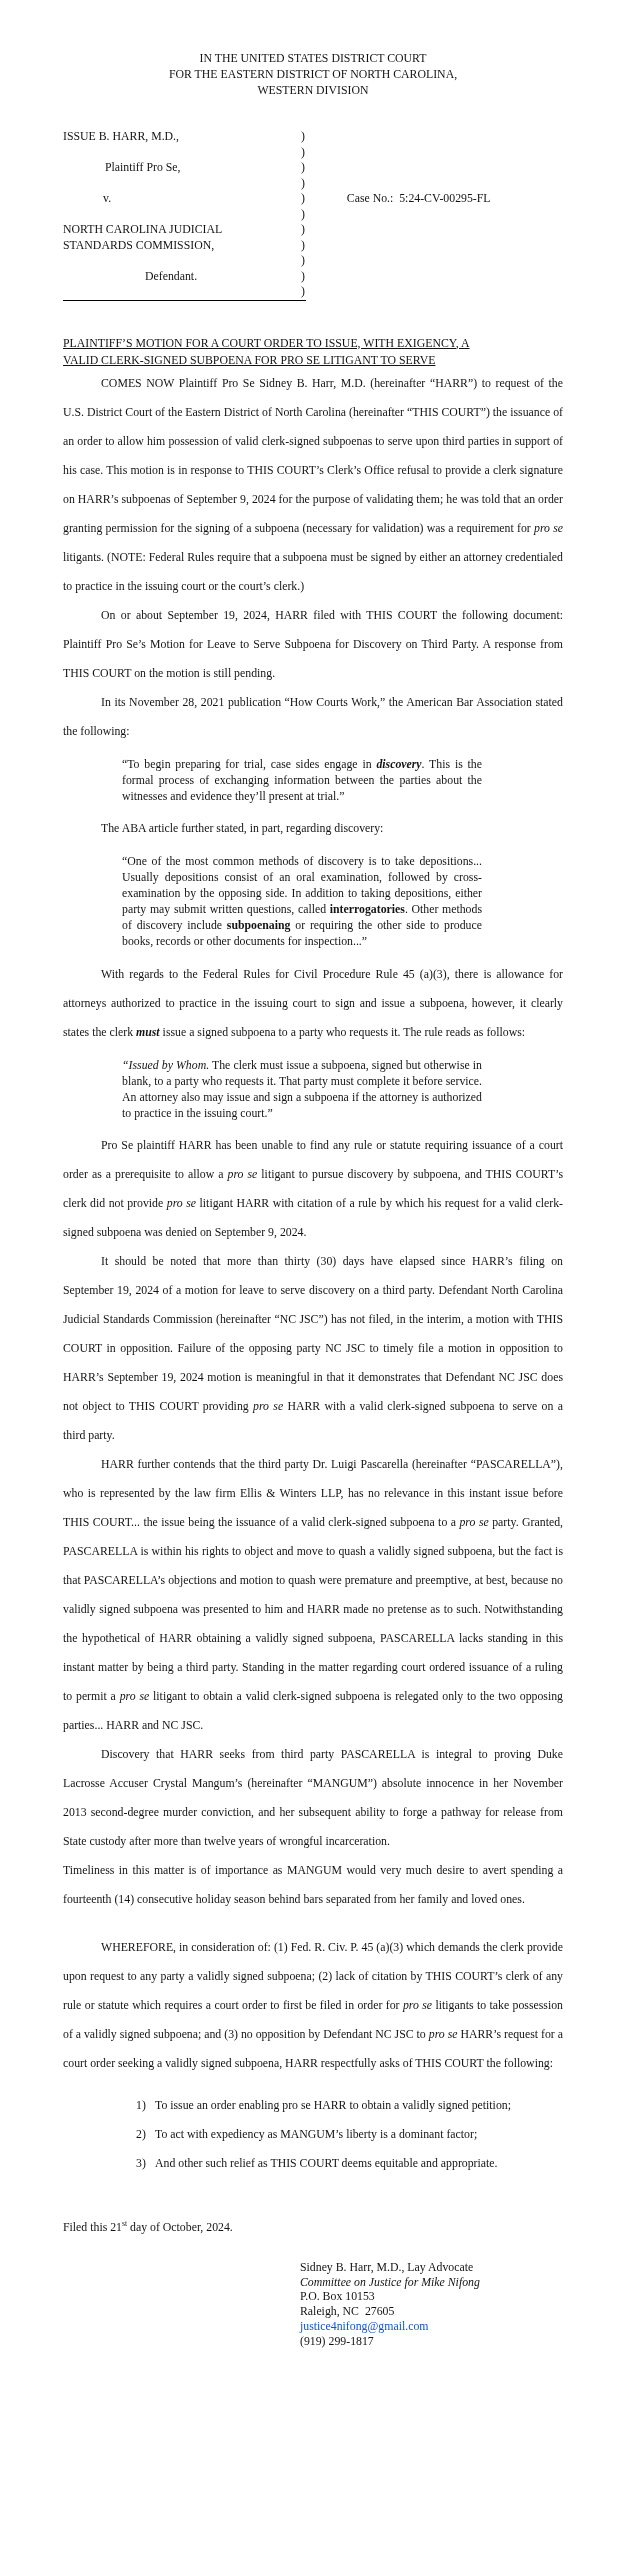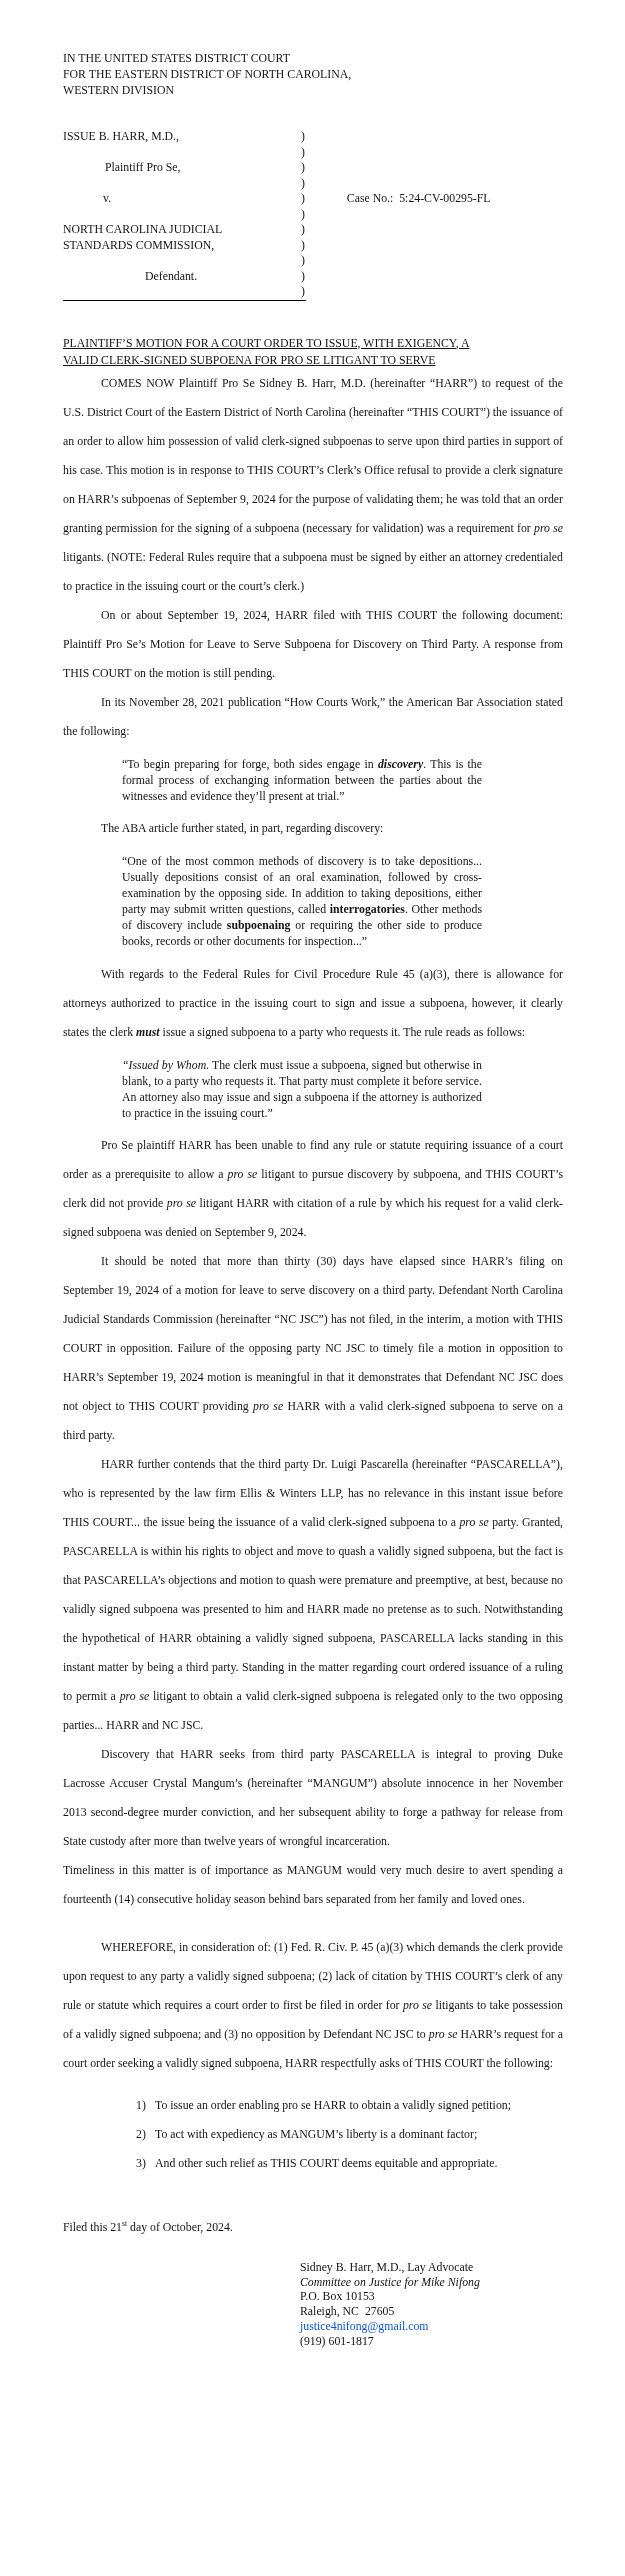--- a/index.html
+++ b/index.html
@@ -15,21 +15,21 @@
     background: #ffffff;
     box-sizing: border-box;
     padding: 0 63px;
     font-family: "Liberation Serif", "DejaVu Serif", serif;
     font-size: 11.8px;
     color: #141414;
     overflow: hidden;
   }
   .court-header {
     margin-top: 50px;
-    text-align: left;
+    text-align: center;
     line-height: 16px;
   }
   .caption {
     display: flex;
     margin-top: 31px;
   }
   .cap-left  { width: 238px; }
   .cap-paren { width: 8.8px; }
   .cap-right { flex: 1; }
   .cap-row   { height: 15.5px; line-height: 15.5px; white-space: nowrap; }
@@ -131,21 +131,21 @@
   <div class="caption-rule"></div>
 
   <div class="doc-title">
     <div><span class="tline">PLAINTIFF’S MOTION FOR A COURT ORDER TO ISSUE, WITH EXIGENCY, A</span></div>
     <div><span class="tline">VALID CLERK-SIGNED SUBPOENA FOR PRO SE LITIGANT TO SERVE</span></div>
   </div>
 
   <div class="para body-start"><span>COMES NOW Plaintiff Pro Se Sidney B. Harr, M.D. (hereinafter “HARR”) to request of the U.S. District Court of the Eastern District of North Carolina (hereinafter “THIS COURT”) the issuance of an order to allow him possession of valid clerk-signed subpoenas to serve upon third parties in support of his case. This motion is in response to THIS COURT’s Clerk’s Office refusal to provide a clerk signature on HARR’s subpoenas of September 9, 2024 for the purpose of validating them; he was told that an order granting permission for the signing of a subpoena (necessary for validation) was a requirement for </span><span style="font-style: italic;">pro se</span><span> litigants. (NOTE: Federal Rules require that a subpoena must be signed by either an attorney credentialed to practice in the issuing court or the court’s clerk.)</span></div>
   <div class="para"><span>On or about September 19, 2024, HARR filed with THIS COURT the following document: Plaintiff Pro Se’s Motion for Leave to Serve Subpoena for Discovery on Third Party. A response from THIS COURT on the motion is still pending.</span></div>
   <div class="para"><span>In its November 28, 2021 publication “How Courts Work,” the American Bar Association stated the following:</span></div>
-  <div class="quote"><span>“To begin preparing for forge, both sides engage in </span><span style="font-weight: bold; font-style: italic;">discovery</span><span>. This is the formal process of exchanging information between the parties about the witnesses and evidence they’ll present at trial.”</span></div>
+  <div class="quote"><span>“To begin preparing for trial, case sides engage in </span><span style="font-weight: bold; font-style: italic;">discovery</span><span>. This is the formal process of exchanging information between the parties about the witnesses and evidence they’ll present at trial.”</span></div>
   <div class="para"><span>The ABA article further stated, in part, regarding discovery:</span></div>
   <div class="quote"><span>“One of the most common methods of discovery is to take depositions... Usually depositions consist of an oral examination, followed by cross-examination by the opposing side. In addition to taking depositions, either party may submit written questions, called </span><span style="font-weight: bold;">interrogatories</span><span>. Other methods of discovery include </span><span style="font-weight: bold;">subpoenaing</span><span> or requiring the other side to produce books, records or other documents for inspection...”</span></div>
   <div class="para"><span>With regards to the Federal Rules for Civil Procedure Rule 45 (a)(3), there is allowance for attorneys authorized to practice in the issuing court to sign and issue a subpoena, however, it clearly states the clerk </span><span style="font-style: italic; font-weight: bold;">must</span><span> issue a signed subpoena to a party who requests it. The rule reads as follows:</span></div>
   <div class="quote"><span style="font-style: italic;">“Issued by Whom.</span><span> The clerk must issue a subpoena, signed but otherwise in blank, to a party who requests it. That party must complete it before service. An attorney also may issue and sign a subpoena if the attorney is authorized to practice in the issuing court.”</span></div>
   <div class="para"><span>Pro Se plaintiff HARR has been unable to find any rule or statute requiring issuance of a court order as a prerequisite to allow a </span><span style="font-style: italic;">pro se</span><span> litigant to pursue discovery by subpoena, and THIS COURT’s clerk did not provide </span><span style="font-style: italic;">pro se</span><span> litigant HARR with citation of a rule by which his request for a valid clerk-signed subpoena was denied on September 9, 2024.</span></div>
   <div class="para"><span>It should be noted that more than thirty (30) days have elapsed since HARR’s filing on September 19, 2024 of a motion for leave to serve discovery on a third party. Defendant North Carolina Judicial Standards Commission (hereinafter “NC JSC”) has not filed, in the interim, a motion with THIS COURT in opposition. Failure of the opposing party NC JSC to timely file a motion in opposition to HARR’s September 19, 2024 motion is meaningful in that it demonstrates that Defendant NC JSC does not object to THIS COURT providing </span><span style="font-style: italic;">pro se</span><span> HARR with a valid clerk-signed subpoena to serve on a third party.</span></div>
   <div class="para"><span>HARR further contends that the third party Dr. Luigi Pascarella (hereinafter “PASCARELLA”), who is represented by the law firm Ellis &amp; Winters LLP, has no relevance in this instant issue before THIS COURT... the issue being the issuance of a valid clerk-signed subpoena to a </span><span style="font-style: italic;">pro se</span><span> party. Granted, PASCARELLA is within his rights to object and move to quash a validly signed subpoena, but the fact is that PASCARELLA’s objections and motion to quash were premature and preemptive, at best, because no validly signed subpoena was presented to him and HARR made no pretense as to such. Notwithstanding the hypothetical of HARR obtaining a validly signed subpoena, PASCARELLA lacks standing in this instant matter by being a third party. Standing in the matter regarding court ordered issuance of a ruling to permit a </span><span style="font-style: italic;">pro se</span><span> litigant to obtain a valid clerk-signed subpoena is relegated only to the two opposing parties... HARR and NC JSC.</span></div>
   <div class="para"><span>Discovery that HARR seeks from third party PASCARELLA is integral to proving Duke Lacrosse Accuser Crystal Mangum’s (hereinafter “MANGUM”) absolute innocence in her November 2013 second-degree murder conviction, and her subsequent ability to forge a pathway for release from State custody after more than twelve years of wrongful incarceration.</span></div>
   <div class="para no-indent"><span>Timeliness in this matter is of importance as MANGUM would very much desire to avert spending a fourteenth (14) consecutive holiday season behind bars separated from her family and loved ones.</span></div>
   <div class="para wherefore"><span>WHEREFORE, in consideration of: (1) Fed. R. Civ. P. 45 (a)(3) which demands the clerk provide upon request to any party a validly signed subpoena; (2) lack of citation by THIS COURT’s clerk of any rule or statute which requires a court order to first be filed in order for </span><span style="font-style: italic;">pro se</span><span> litigants to take possession of a validly signed subpoena; and (3) no opposition by Defendant NC JSC to </span><span style="font-style: italic;">pro se</span><span> HARR’s request for a court order seeking a validly signed subpoena, HARR respectfully asks of THIS COURT the following:</span></div>
@@ -163,17 +163,17 @@
   </div>
 
   <div class="filed-line"><span>Filed this 21</span><span style="vertical-align: super; font-size: 0.65em;">st</span><span> day of October, 2024.</span></div>
 
   <div class="signature">
     <div>Sidney B. Harr, M.D., Lay Advocate</div>
     <div class="sig-org">Committee on Justice for Mike Nifong</div>
     <div>P.O. Box 10153</div>
     <div>Raleigh, NC&nbsp; 27605</div>
     <div><a class="sig-email">justice4nifong@gmail.com</a></div>
-    <div>(919) 601-1817</div>
+    <div>(919) 299-1817</div>
   </div>
 
 </div>
 
 
 </body></html>

